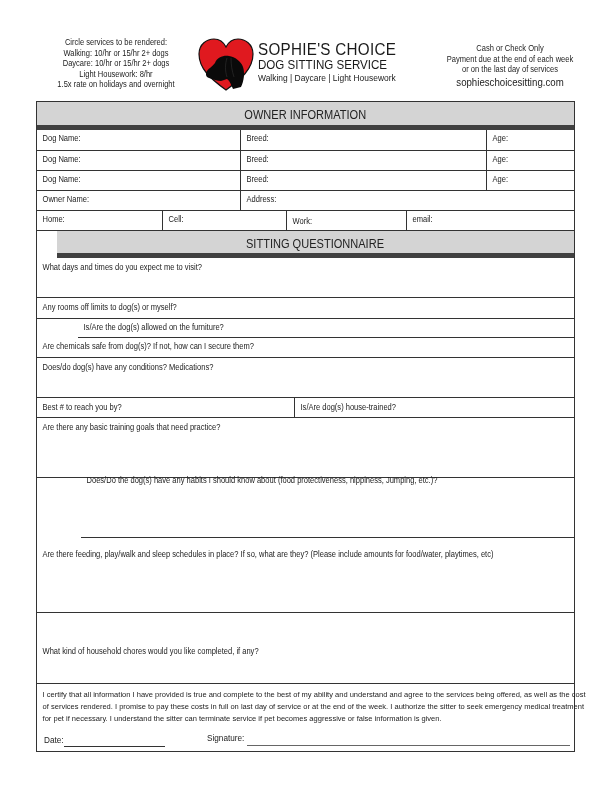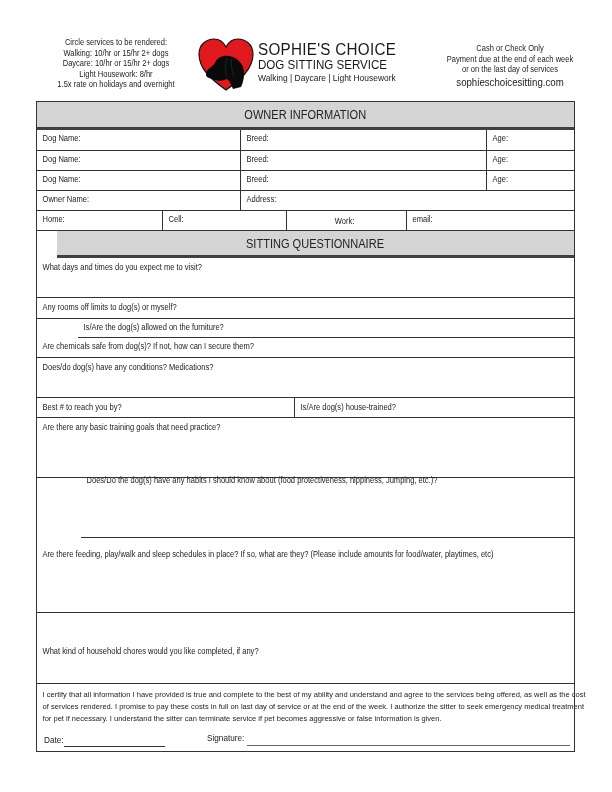--- a/index.html
+++ b/index.html
@@ -8,21 +8,21 @@
   .hdr-right { position:absolute; left:420px; top:44px; width:180px; text-align:center; font-size:8.2px; line-height:10.6px; transform:scaleX(0.92); transform-origin:center top; }
   .hdr-right .site { font-size:10.5px; line-height:13px; }
   .logo { position:absolute; left:197px; top:37px; width:58px; height:56px; }
   .brand { position:absolute; left:258px; top:41px; width:160px; }
   .brand .t1 { font-size:16px; letter-spacing:0.3px; line-height:17px; color:#1a1a1a; transform:scaleX(0.95); transform-origin:left top; white-space:nowrap; }
   .brand .t2 { font-size:12.2px; line-height:14px; color:#1a1a1a; white-space:nowrap; transform:scaleX(0.95); transform-origin:left top; }
   .brand .t3 { font-size:9.4px; line-height:12px; color:#1a1a1a; white-space:nowrap; transform:scaleX(0.9); transform-origin:left top; }
 
   .form { position:absolute; left:36px; top:101px; width:539px; height:651px; border:1px solid #333; box-sizing:border-box; }
   .row { position:absolute; left:0; right:0; border-bottom:1px solid #333; box-sizing:border-box; }
-  .band { background:#d4d4d4; text-align:center; font-size:12px; color:#222; border-bottom:3px solid #404040; }
+  .band { background:#d4d4d4; text-align:center; font-size:12px; color:#222; border-bottom:5px solid #404040; }
   .band span { display:inline-block; transform:scaleX(0.92); }
   .cell { position:absolute; top:0; bottom:0; border-right:1px solid #333; box-sizing:border-box; }
   .cell.last { border-right:none; }
   .lbl { font-size:8.2px; color:#222; padding:4px 0 0 6px; white-space:nowrap; display:block; transform:scaleX(0.92); transform-origin:left top; }
   .q { font-size:8.2px; color:#222; padding:5px 0 0 6px; white-space:nowrap; display:block; transform:scaleX(0.92); transform-origin:left top; }
   .cert { font-size:8.1px; line-height:12.2px; padding:5px 6px 0 6px; color:#222; transform:scaleX(0.93); transform-origin:left top; width:584px; }
   .sigline { position:absolute; font-size:8.2px; color:#222; }
   .uline { position:absolute; border-bottom:1px solid #333; height:0; }
 </style>
 </head>
@@ -105,21 +105,21 @@
       </div>
   </div>
 
   <div class="row" style="top:109px;height:20px;">
     <div class="cell" style="left:0;width:126px;">
         <span class="lbl">Home:</span>
       </div>
     <div class="cell" style="left:126px;width:124px;">
         <span class="lbl">Cell:</span>
       </div>
-    <div class="cell" style="left:250px;width:120px;text-align:center;">
+    <div class="cell" style="left:250px;width:120px;">
         <span class="lbl" style="padding-top:6px;">Work:</span>
       </div>
     <div class="cell last" style="left:370px;right:0;">
         <span class="lbl">email:</span>
       </div>
   </div>
 
   <div class="row band" style="top:129px;height:27px;line-height:27px;margin-left:20px;">
     <span>SITTING QUESTIONNAIRE</span>
   </div>

